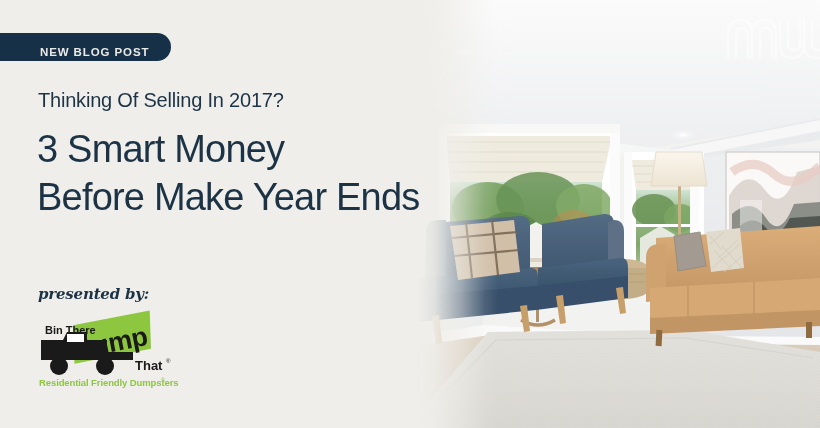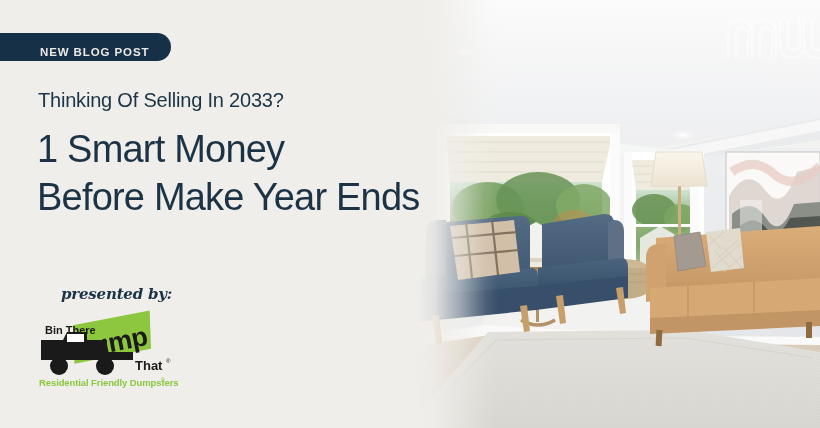--- a/index.html
+++ b/index.html
@@ -81,21 +81,20 @@
   .headline .hl-line { display:block; white-space:nowrap; }
 
   .presented {
     position:absolute; left:38px; top:285px;
     color:#1c3346;
     font-family:"DejaVu Serif", serif;
     font-style:italic;
     font-weight:700;
     font-size:15px;
     letter-spacing:-.2px;
-    margin-left:23px;
   }
 
   
   .logo {
     position:absolute; left:33px; top:310px;
     width:146px; height:80px;
   }
   .logo svg { display:block; width:146px; height:80px; }
 </style>
 </head>
@@ -331,24 +330,24 @@
         <path d="M78,30 Q78,44 90,44 Q102,44 102,30 L102,6"></path>
         <path d="M86,6 L86,30 Q86,36 92,36 Q98,36 98,30 L98,6"></path>
       </g>
     </svg>
   </div>
 
   <div class="badge">
     <span class="badge-label">NEW BLOG POST</span>
   </div>
 
-  <div class="eyebrow">Thinking Of Selling In 2033?</div>
+  <div class="eyebrow">Thinking Of Selling In 2017?</div>
 
   <div class="headline">
-    <span class="hl-line">1 Smart Money</span>
+    <span class="hl-line">3 Smart Money</span>
     <span class="hl-line">Before Make Year Ends</span>
   </div>
 
   <div class="presented">presented by:</div>
 
   <div class="logo">
     <svg viewBox="0 0 146 80">
 
       <g transform="rotate(-11 80 32)">
         <path d="M44,8 L122,8 L116,46 L38,46 Z" fill="#8dc63f"></path>

